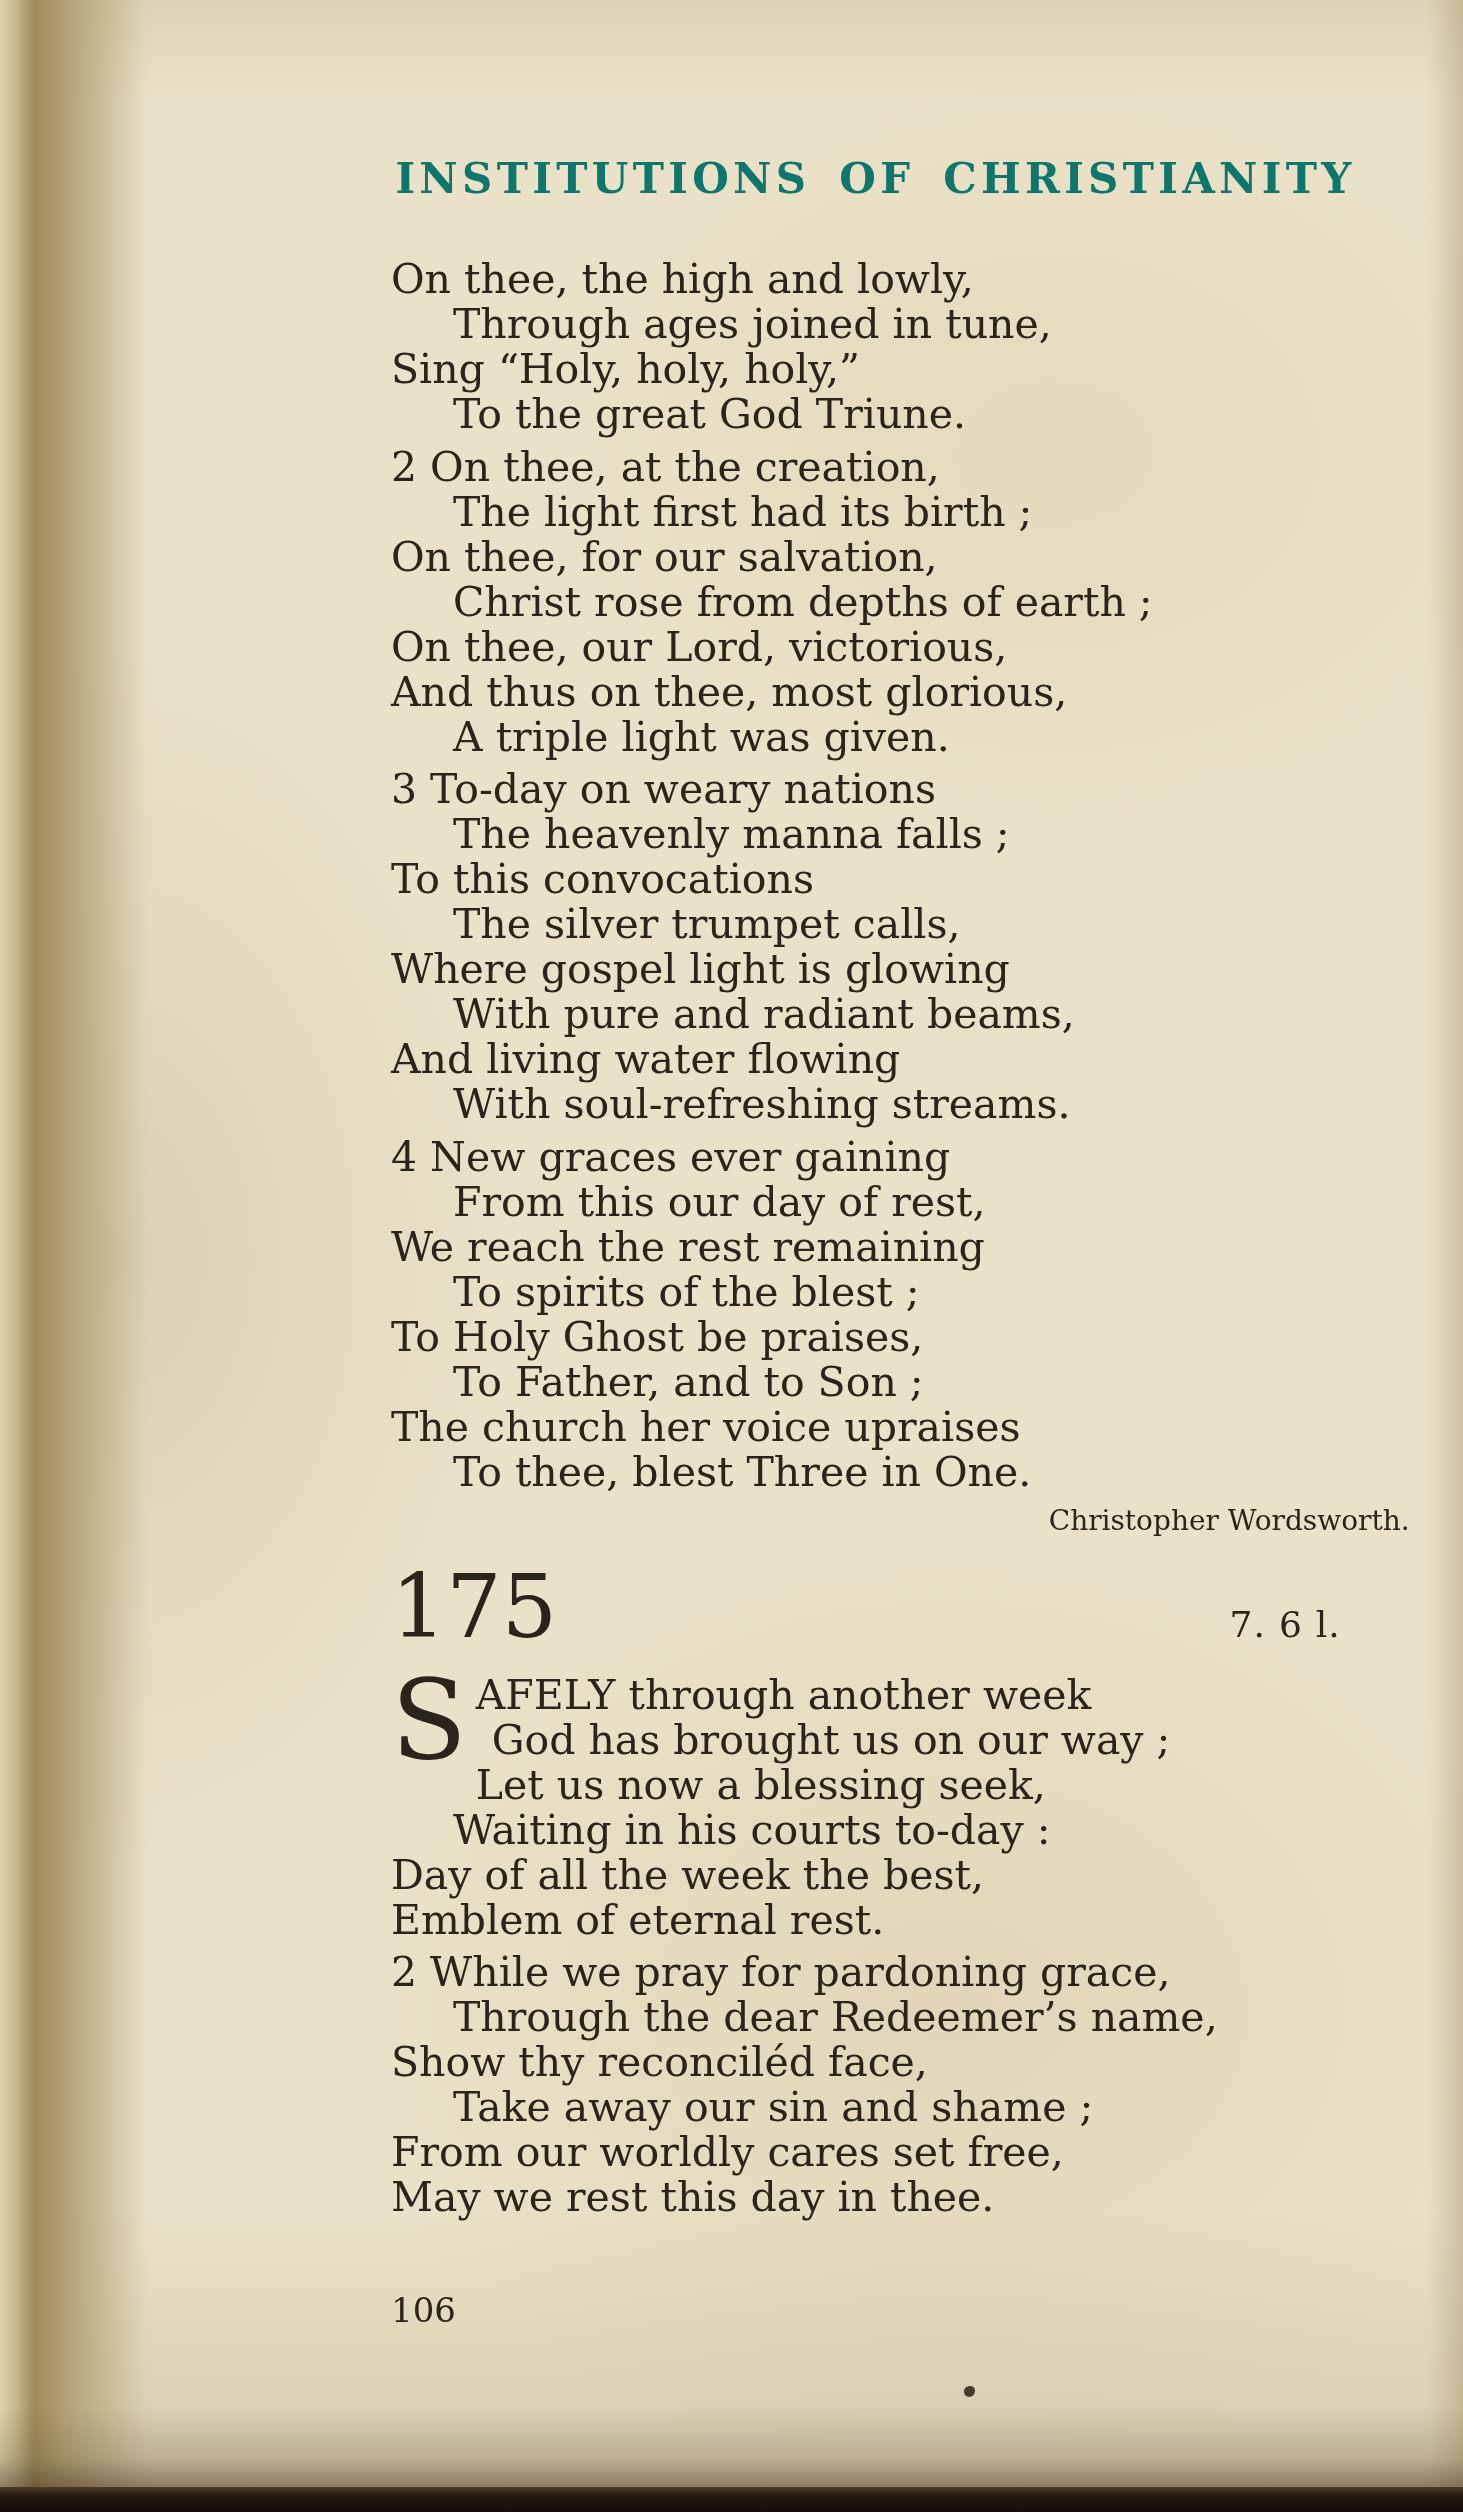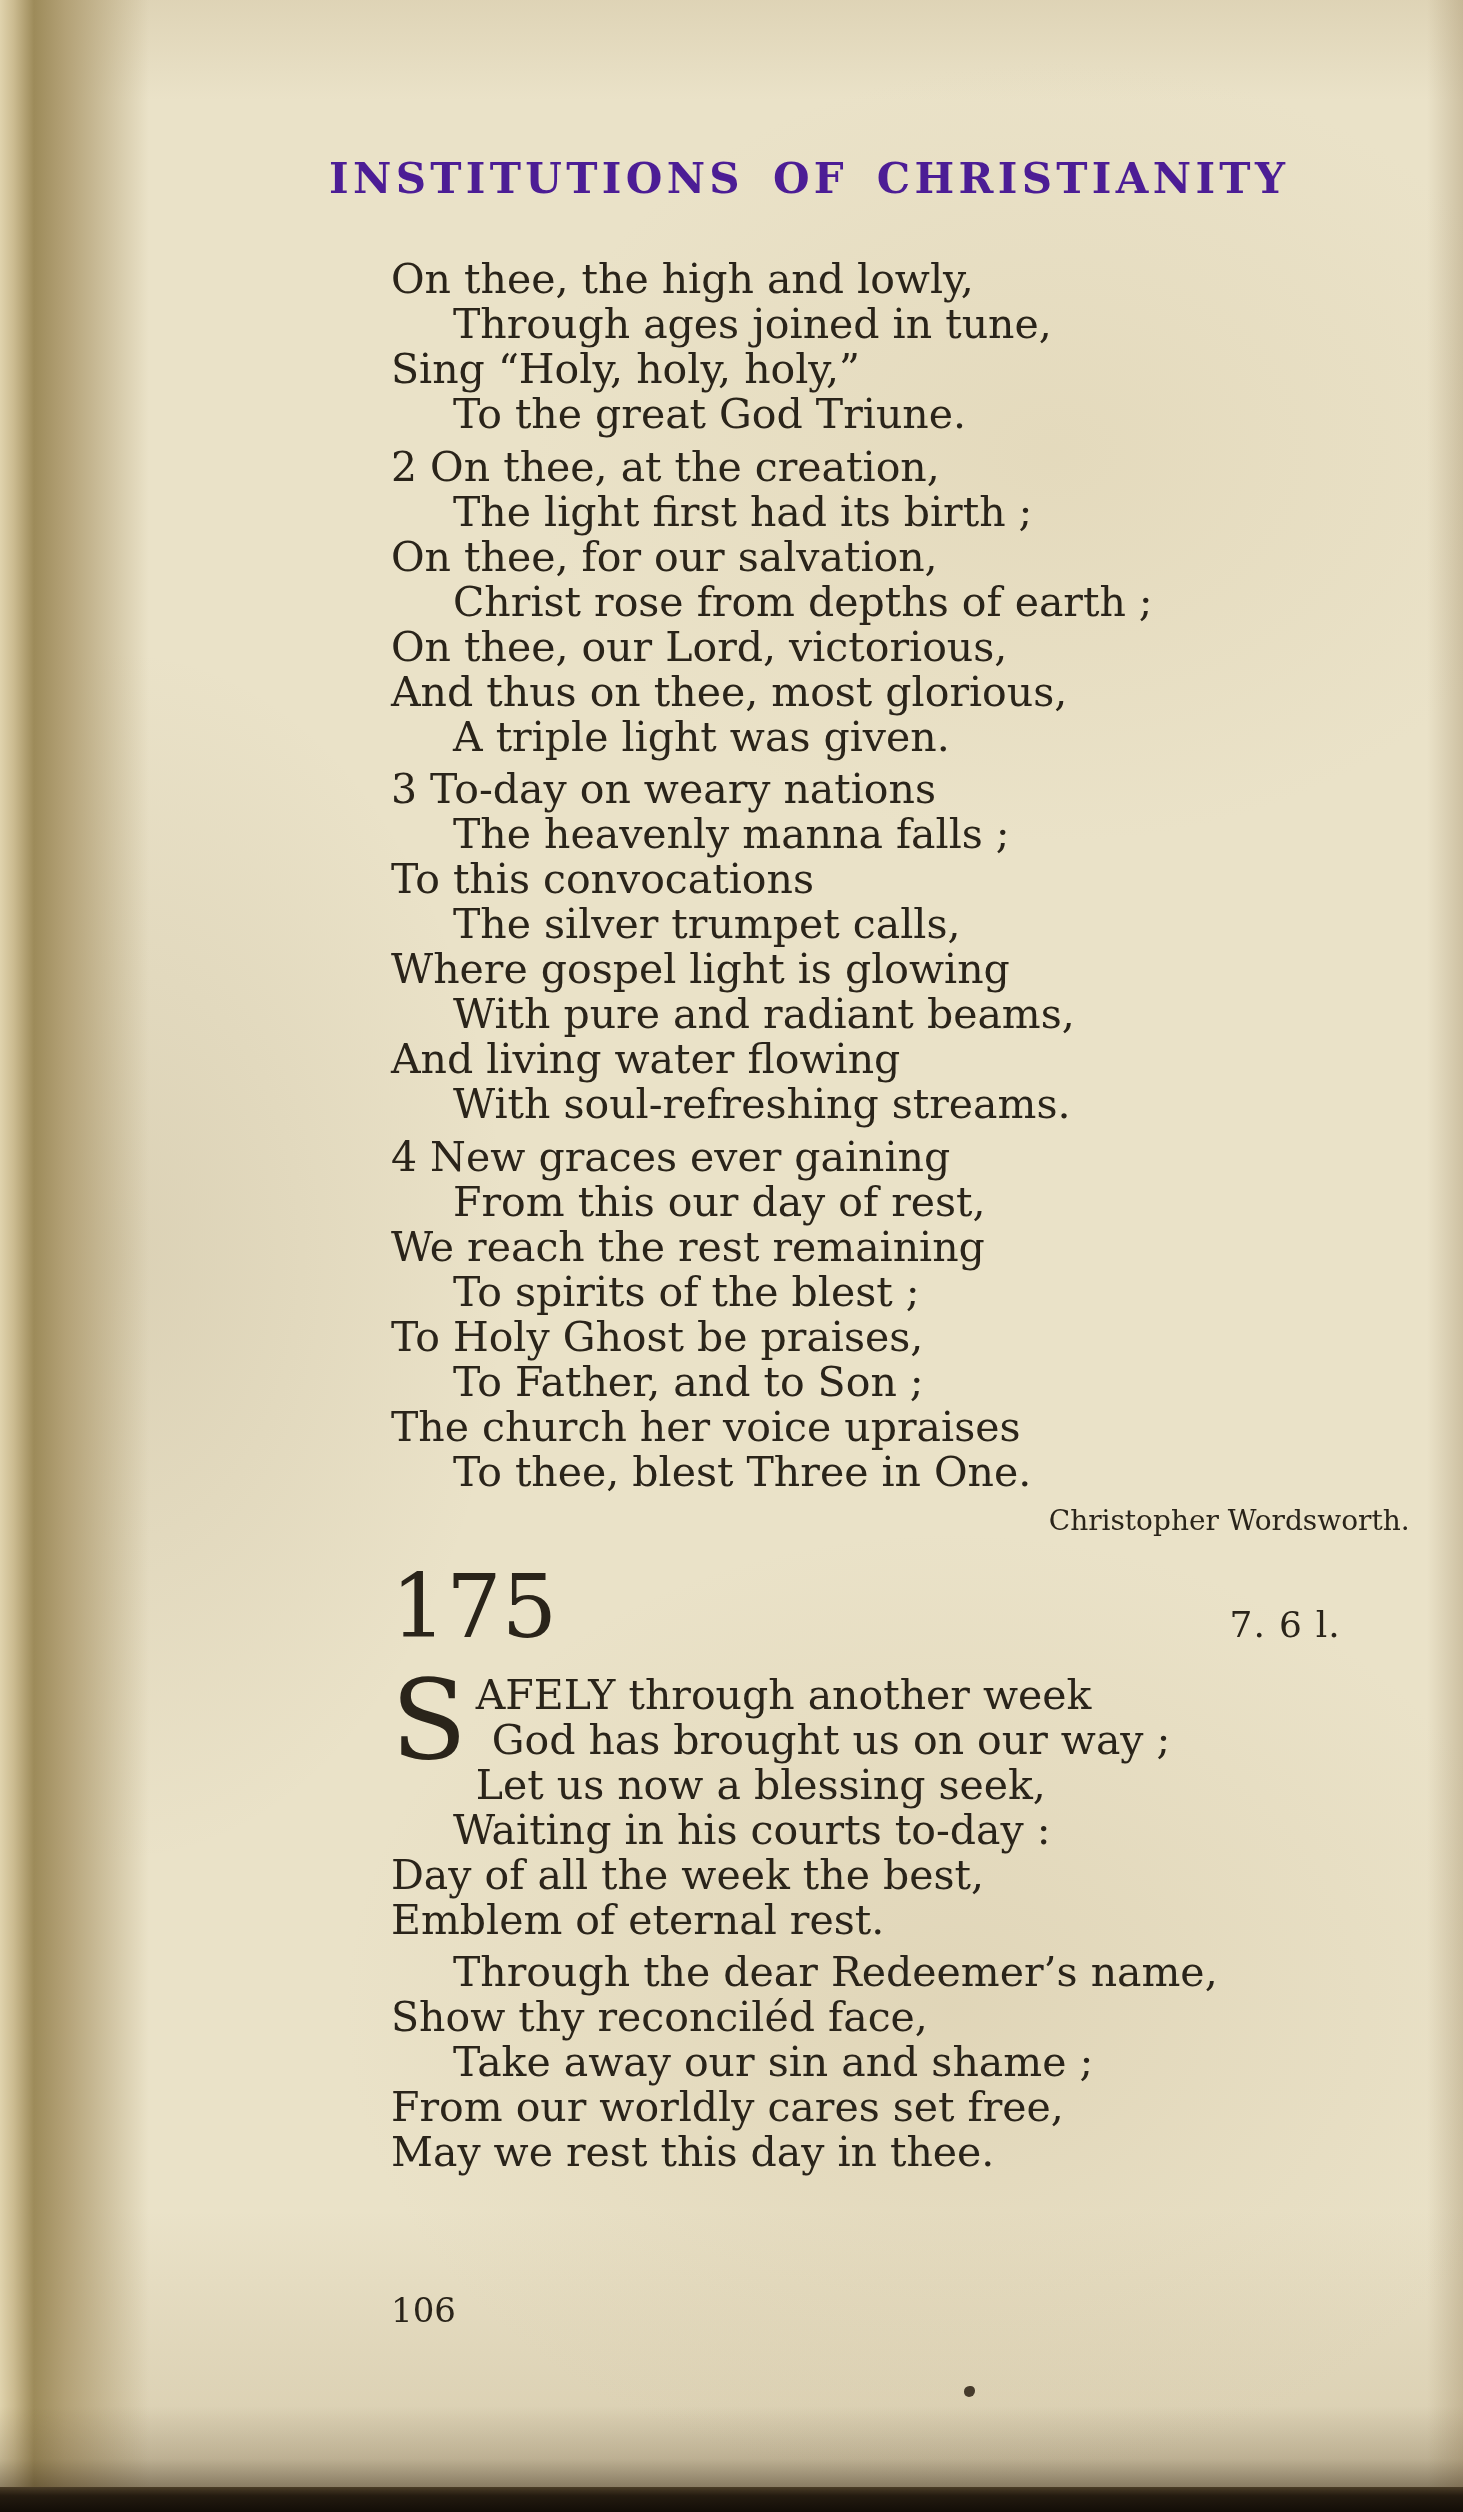--- a/index.html
+++ b/index.html
@@ -64,24 +64,25 @@
     left: 391px;
     top: 154px;
     width: 1031px;
   }
   .header {
     font-size: 42px;
     font-weight: bold;
     letter-spacing: 4.3px;
     word-spacing: 10px;
     line-height: 50px;
+    text-align: center;
     margin-left: -62px;
     margin-bottom: 53px;
     white-space: nowrap;
-    color: #4c1d95;
+    color: #0f766e;
   }
   .stanza {
     margin-bottom: 7.5px;
   }
   .line {
     font-size: 41px;
     line-height: 45px;
     white-space: nowrap;
   }
   .indent {
@@ -204,20 +205,21 @@
       <span class="dropcap">S</span>
       <div class="line">AFELY through another week</div>
       <div class="line after-cap">God has brought us on our way ;</div>
       <div class="line">Let us now a blessing seek,</div>
       <div class="line indent">Waiting in his courts to-day :</div>
       <div class="line">Day of all the week the best,</div>
       <div class="line">Emblem of eternal rest.</div>
     </div>
 
     <div class="stanza">
+      <div class="line">2 While we pray for pardoning grace,</div>
       <div class="line indent">Through the dear Redeemer’s name,</div>
       <div class="line">Show thy reconciléd face,</div>
       <div class="line indent">Take away our sin and shame ;</div>
       <div class="line">From our worldly cares set free,</div>
       <div class="line">May we rest this day in thee.</div>
     </div>
 
   </div>
 
   <div class="pagenum">106</div>

